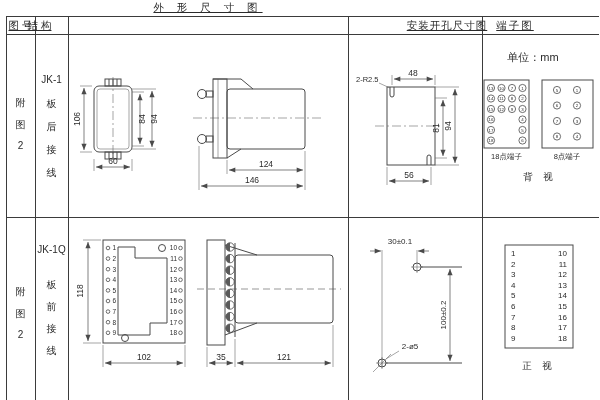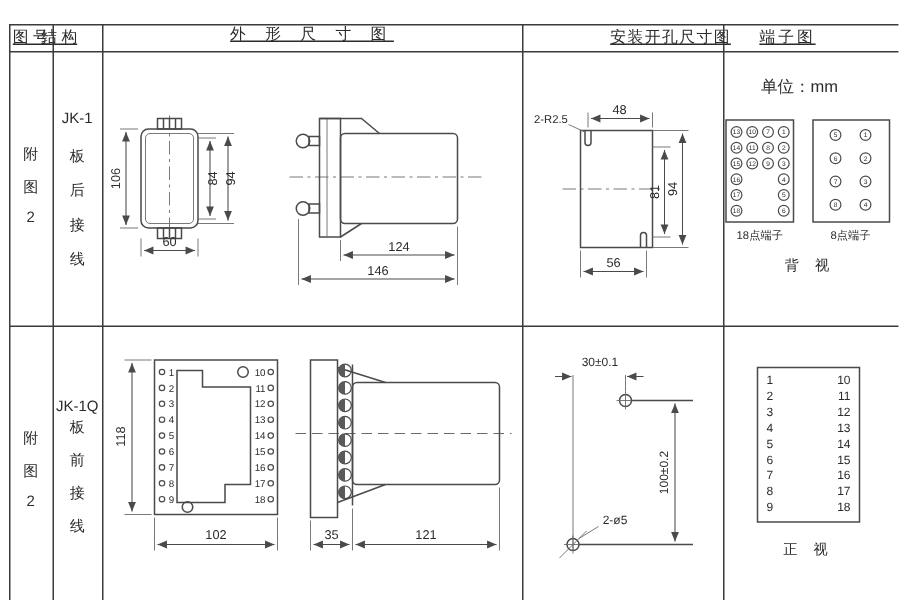--- a/index.html
+++ b/index.html
@@ -48,23 +48,23 @@
 <div class="line" style="left:6px;top:34px;width:593px;height:1px;"></div>
 <div class="line" style="left:6px;top:217px;width:593px;height:1px;"></div>
 <div class="line" style="left:6px;top:16px;width:1px;height:384px;"></div>
 <div class="line" style="left:35px;top:16px;width:1px;height:384px;"></div>
 <div class="line" style="left:68px;top:16px;width:1px;height:384px;"></div>
 <div class="line" style="left:348px;top:16px;width:1px;height:384px;"></div>
 <div class="line" style="left:482px;top:16px;width:1px;height:384px;"></div>
 
 <div class="cell-label hdr" style="left:6px;top:19px;width:29px;">图 号</div>
 <div class="cell-label hdr" style="left:23px;top:19px;width:33px;">结 构</div>
-<div class="cell-label hdr" style="left:68px;top:17px;width:280px;letter-spacing:5px;">外 形 尺 寸 图</div>
+<div class="cell-label hdr" style="left:68px;top:1px;width:280px;letter-spacing:5px;">外 形 尺 寸 图</div>
 <div class="cell-label hdr" style="left:348px;top:19px;width:134px;letter-spacing:1px;margin-left:32px;">安装开孔尺寸图</div>
-<div class="cell-label hdr" style="left:470px;top:19px;width:110px;letter-spacing:2px;">端子图</div>
+<div class="cell-label hdr" style="left:460px;top:19px;width:110px;letter-spacing:2px;">端子图</div>
 
 <div class="vchar f" style="top:96px;">附</div>
 <div class="vchar f" style="top:118px;">图</div>
 <div class="vchar f" style="top:140px;">2</div>
 <div class="vchar s" style="top:74px;">JK-1</div>
 <div class="vchar s" style="top:97px;">板</div>
 <div class="vchar s" style="top:120px;">后</div>
 <div class="vchar s" style="top:143px;">接</div>
 <div class="vchar s" style="top:166px;">线</div>
 
@@ -215,21 +215,21 @@
       <text class="tn" x="97" y="66.1">4</text>
   </g>
   <text class="cjk" x="26.5" y="87" text-anchor="middle">18点端子</text>
   <text class="cjk" x="87" y="87" text-anchor="middle">8点端子</text>
   <text class="view" x="60" y="108" text-anchor="middle">背 视</text>
 </svg>
 
 <div class="vchar f" style="top:285px;">附</div>
 <div class="vchar f" style="top:307px;">图</div>
 <div class="vchar f" style="top:329px;">2</div>
-<div class="vchar s" style="top:266px;">JK-1Q</div>
+<div class="vchar s" style="top:244px;">JK-1Q</div>
 <div class="vchar s" style="top:278px;">板</div>
 <div class="vchar s" style="top:300px;">前</div>
 <div class="vchar s" style="top:322px;">接</div>
 <div class="vchar s" style="top:344px;">线</div>
 
 <svg style="left:70px;top:225px;" width="132" height="150">
   <g>
     <rect class="st" x="33" y="15" width="82" height="103"></rect>
     <path class="st" d="M48,22 H65 V33 H97 V98 H80 V110 H48 Z"></path>
     <circle class="st" cx="92" cy="23" r="3.5"></circle>

